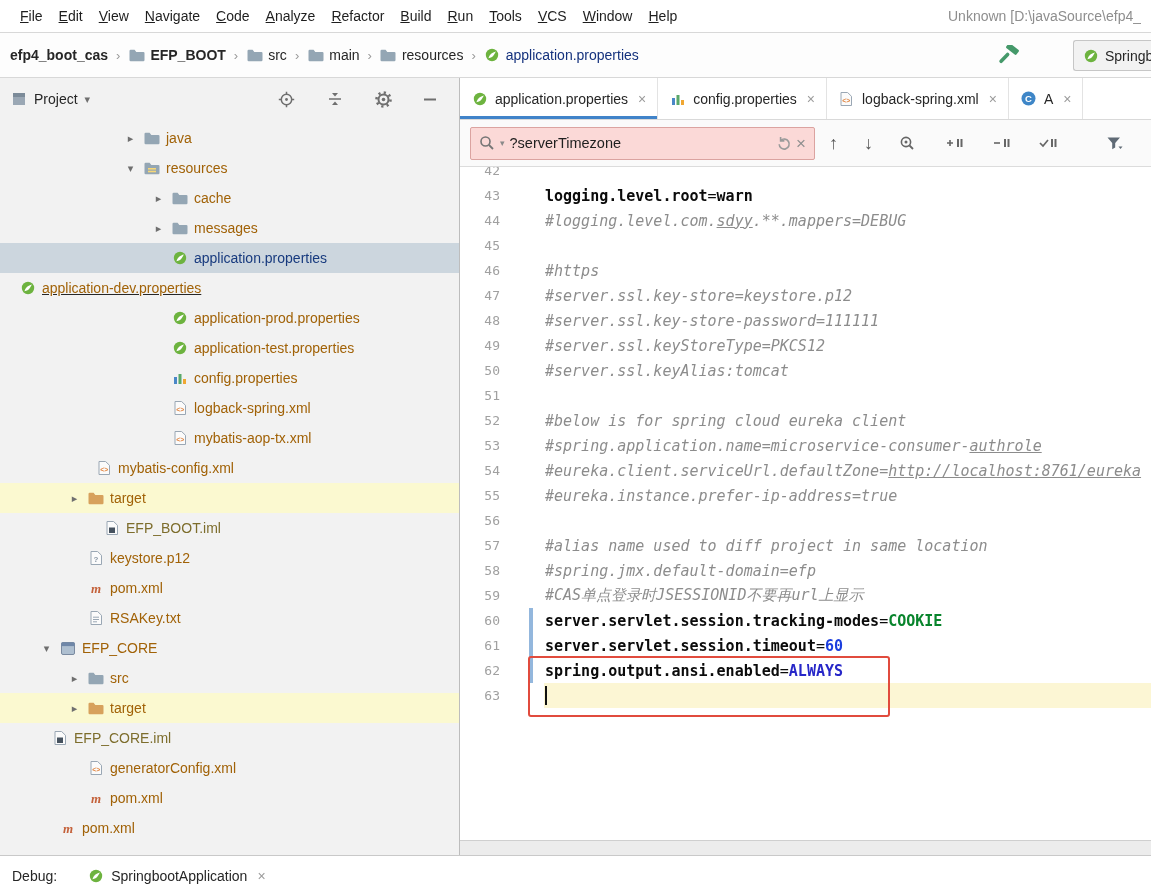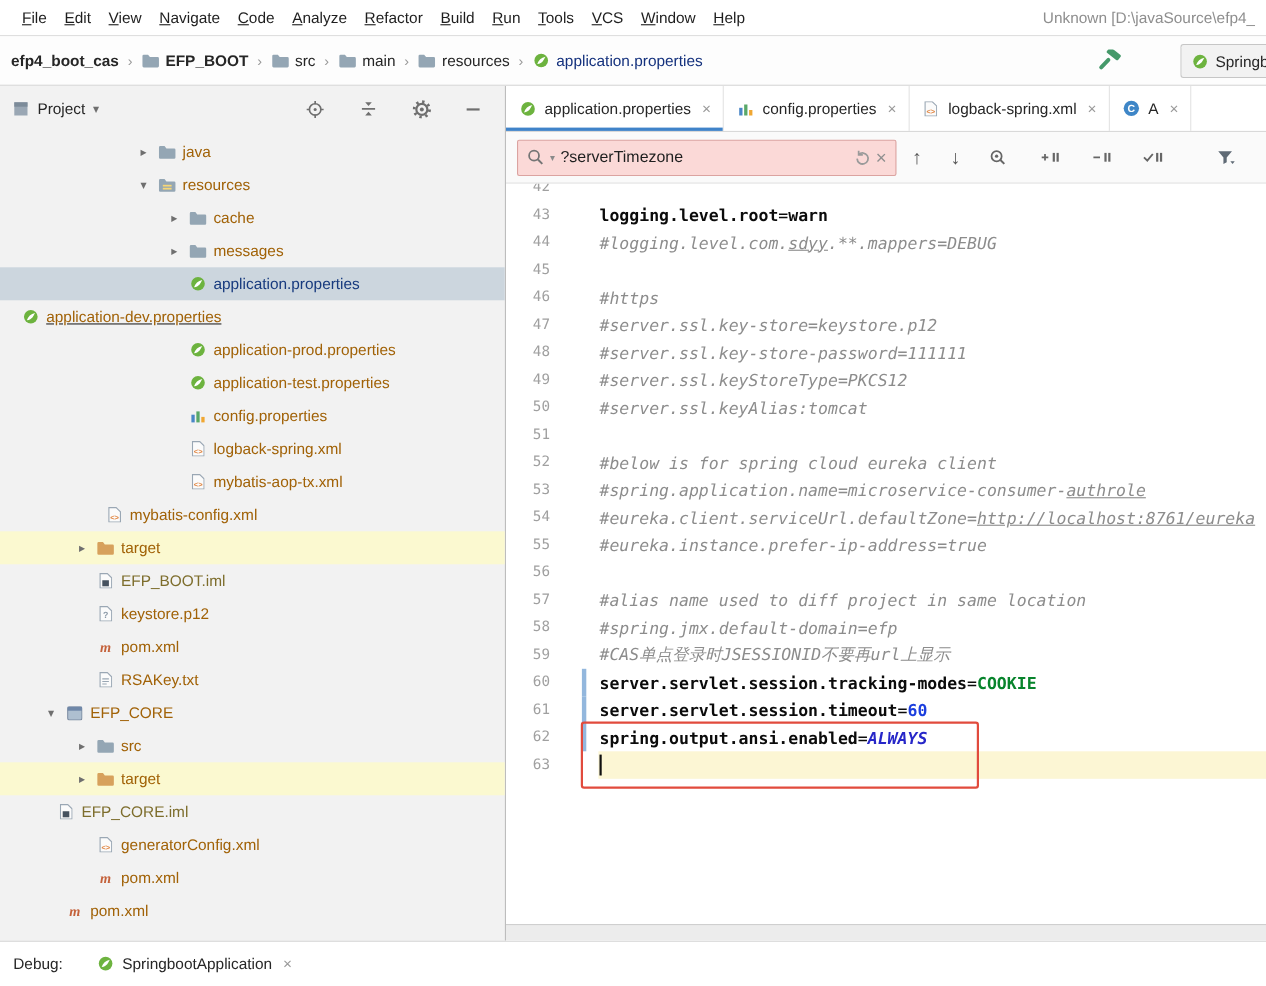--- a/index.html
+++ b/index.html
@@ -82,21 +82,21 @@
   .row.current .code { background:#fcf6d4; }
   .chg { position:absolute; left:69px; top:0; bottom:0; width:4px; background:#93b7dd; }
   .cursor { display:inline-block; width:2px; height:19px; background:#111; }
   .tk-key { font-weight:bold; color:#0b0b0b; }
   .tk-plain { color:#0b0b0b; }
   .tk-val { font-weight:bold; color:#0b0b0b; }
   .tk-comment { color:#8c8c8c; font-style:italic;text-align:right; }
   .tk-comment-u { color:#8c8c8c; font-style:italic; text-decoration:underline; }
   .tk-green { color:#08842c; font-weight:bold; }
   .tk-blue { color:#1b3ede; font-weight:bold; }
-  .tk-blueital { color:#2727c8; font-weight:bold; font-style:italic; }
+  .tk-blueital { color:#2727c8; font-weight:bold; }
   .anno { position:absolute; left:68px; top:489px; width:362px; height:61px;
     border:2px solid #e14b3d; border-radius:3px; pointer-events:none; }
 
   .editor-bottom { height:15px; background:#ececec; border-top:1px solid #cfcfcf; }
 
   
   .debugbar { height:41px; border-top:1px solid #c9c9c9; background:#fff;
     display:flex; align-items:center; padding-left:12px; gap:30px; font-size:14px; }
   .debug-tab { display:flex; align-items:center; gap:7px; }
 </style>
@@ -356,21 +356,21 @@
         </div>
         <div class="tree-row excluded" data-name="tree-item-target" style="padding-left: 68px;">
           <span class="chevron" data-name="chevron-right-icon">▸</span>
           <span class="icon" data-name="folder-target-icon">
             <svg width="16" height="13" viewBox="0 0 16 13">
               <path d="M.5 2a1.2 1.2 0 0 1 1.2-1.2h3.9l1.7 2.1h7a1.2 1.2 0 0 1 1.2 1.2v7a1.2 1.2 0 0 1-1.2 1.2H1.7A1.2 1.2 0 0 1 .5 11.1z" fill="#d7a15c"></path>
             </svg>
           </span>
           <span class="tree-label" data-name="tree-item-label">target</span>
         </div>
-        <div class="tree-row" data-name="tree-item-efp-boot-iml" style="padding-left: 68px;">
+        <div class="tree-row" data-name="tree-item-efp-boot-iml" style="padding-left: 68px; margin-left: 16px;">
           <span class="chevron" data-name="chevron-spacer"></span>
           <span class="icon" data-name="iml-icon">
             <svg width="12" height="14" viewBox="0 0 12 14">
               <path d="M1 .5 h6.6 L11.5 4.3 V13.5 H1z" fill="#fbfbfb" stroke="#9aa7b4"></path>
               <rect x="3" y="6.5" width="6" height="5.5" fill="#46525f"></rect>
             </svg>
           </span>
           <span class="tree-label iml" data-name="tree-item-label">EFP_BOOT.iml</span>
         </div>
         <div class="tree-row" data-name="tree-item-keystore-p12" style="padding-left: 68px;">

